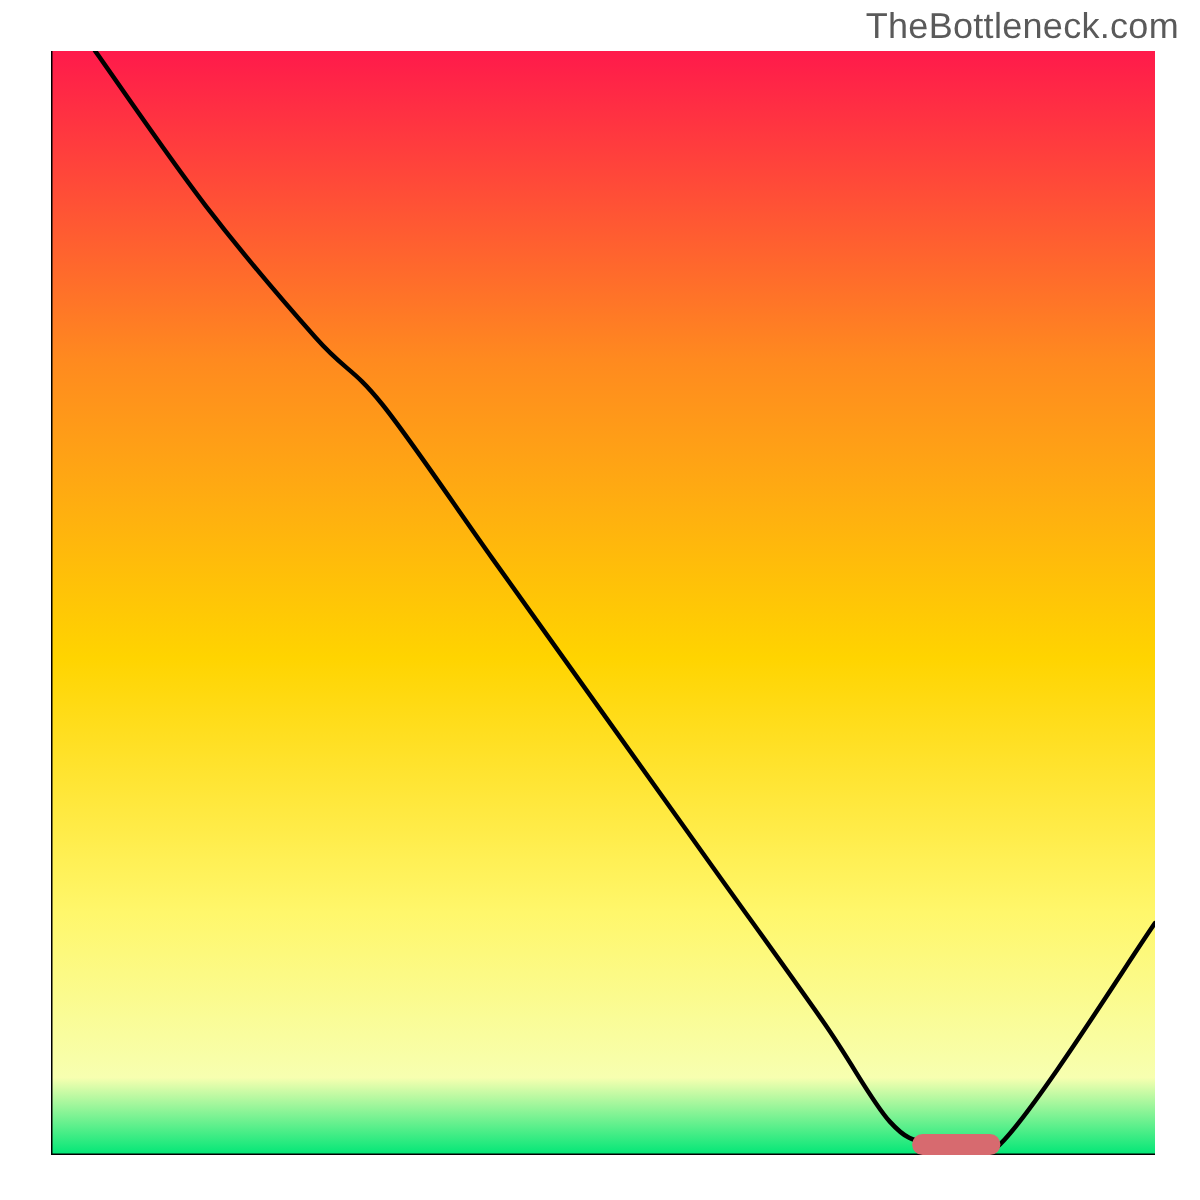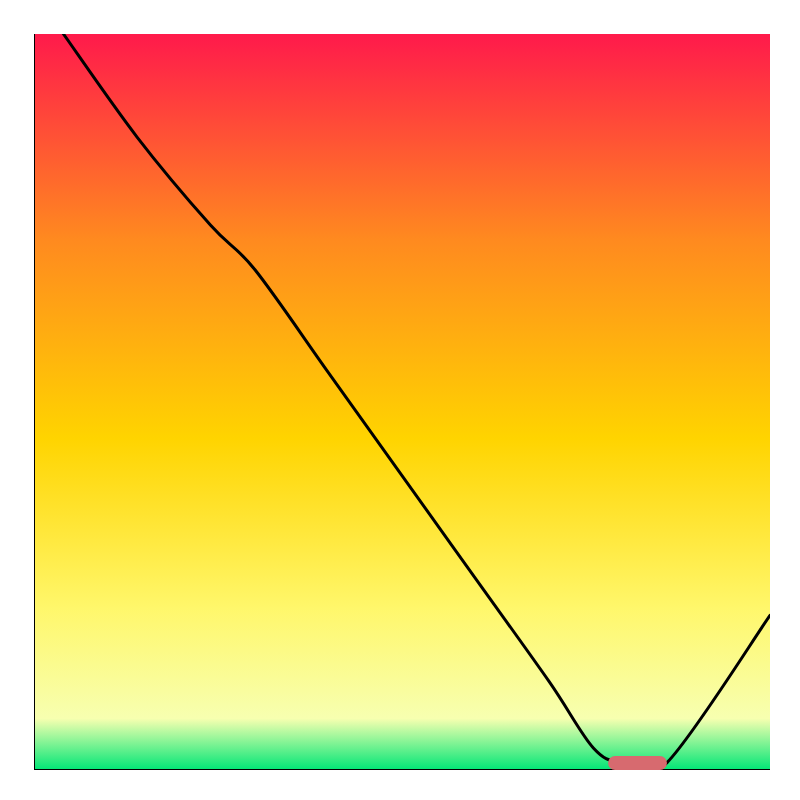--- a/index.html
+++ b/index.html
@@ -33,20 +33,21 @@
     width: 736px;
     height: 736px;
   }
   svg { display: block; }
 </style>
 </head>
 <body>
 
 <div class="wrap">
 
+  <div class="watermark">TheBottleneck.com</div>
 
   <div class="plot">
     <svg id="chart-svg" viewBox="0 0 736 736" width="736" height="736">
       <defs>
         <linearGradient id="bg-grad" x1="0" y1="0" x2="0" y2="1">
           <stop id="g0" offset="0%" stop-color="#ff1a4b"></stop>
           <stop id="g1" offset="28%" stop-color="#ff8a1f"></stop>
           <stop id="g2" offset="55%" stop-color="#ffd400"></stop>
           <stop id="g3" offset="78%" stop-color="#fff76b"></stop>
           <stop id="g4" offset="93%" stop-color="#f7ffb0"></stop>

